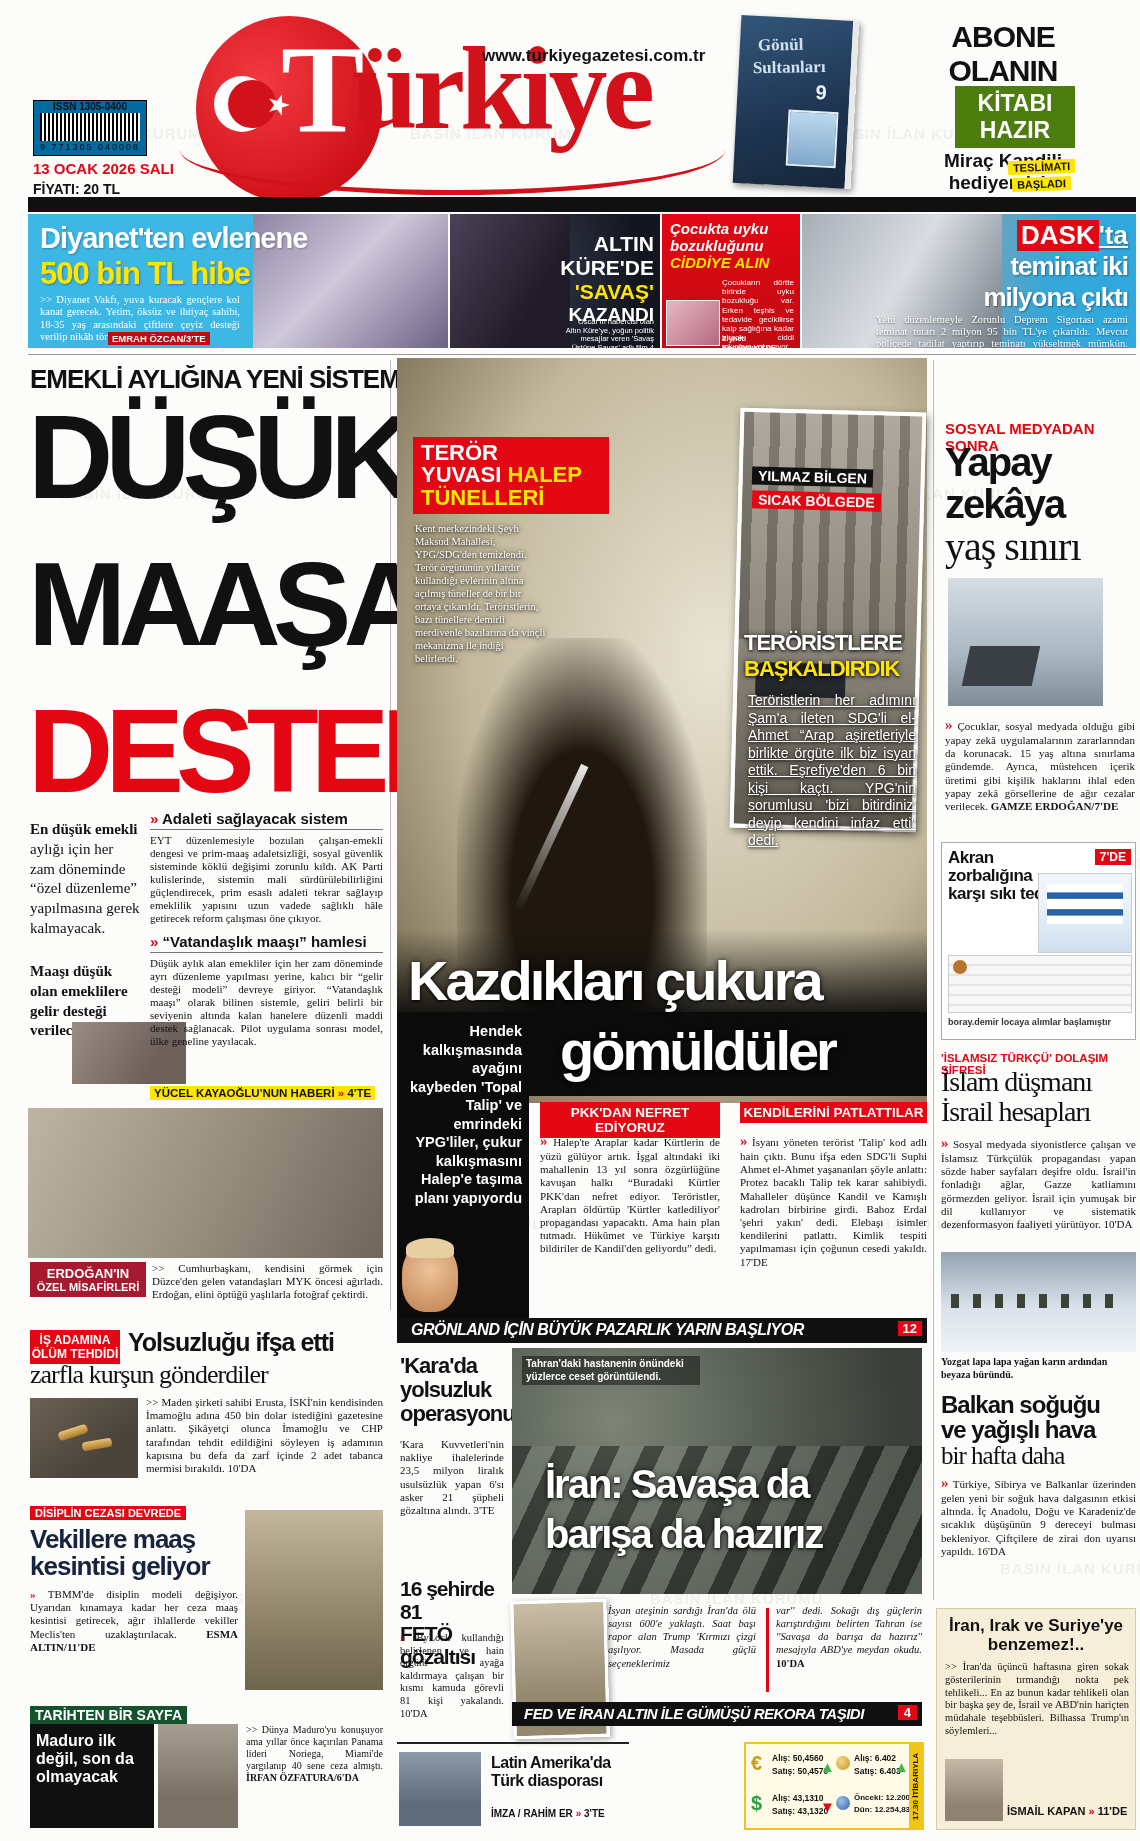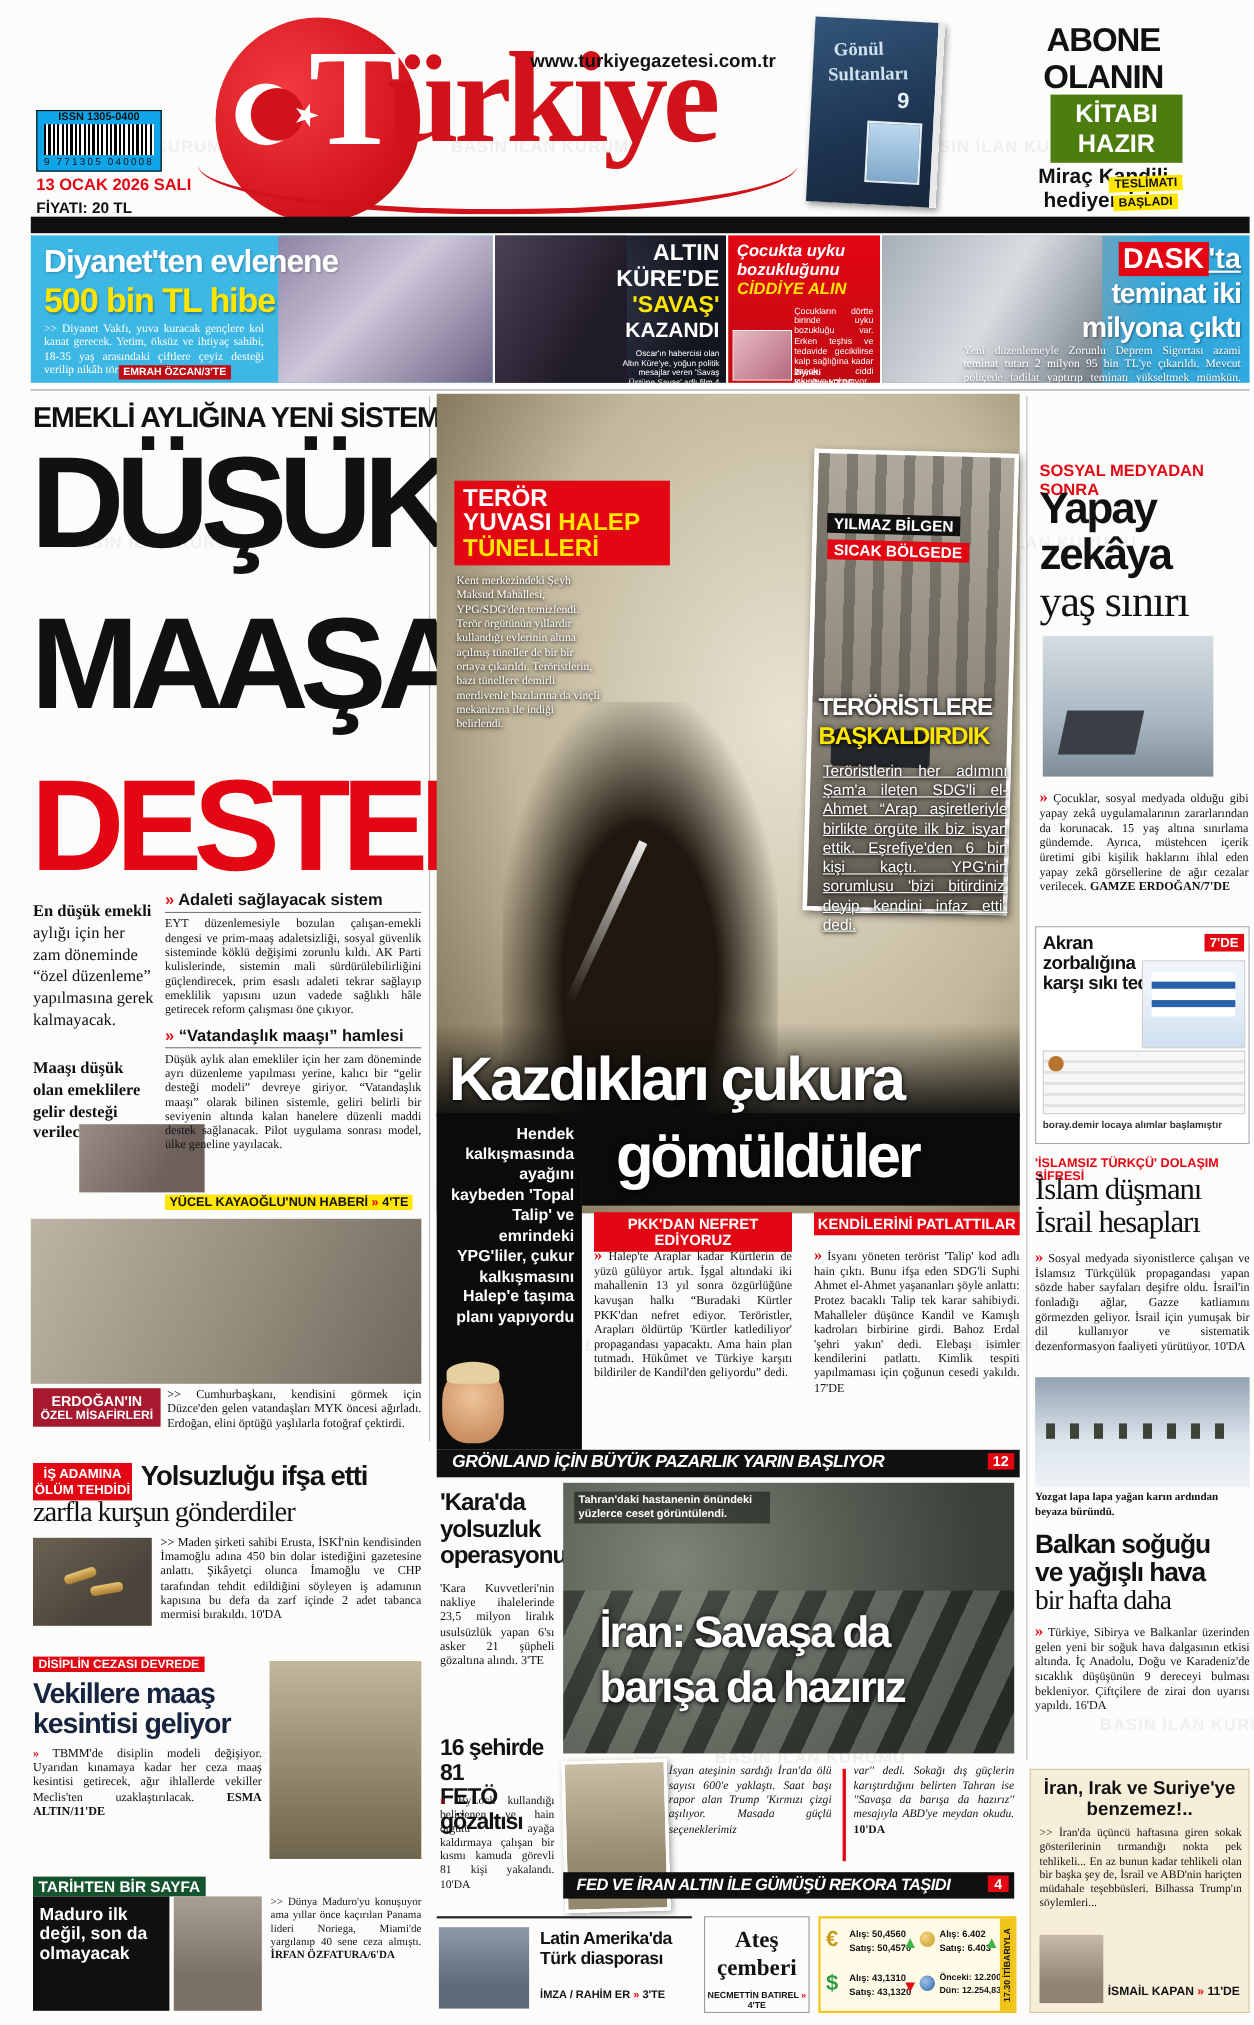--- a/index.html
+++ b/index.html
@@ -30,21 +30,21 @@
   <div class="wm" style="left:200px;top:855px">BASIN İLAN KURUMU</div>
   <div class="wm" style="left:620px;top:855px">BASIN İLAN KURUMU</div>
   <div class="wm" style="left:990px;top:855px">BASIN İLAN KURUMU</div>
   <div class="wm" style="left:60px;top:1215px">BASIN İLAN KURUMU</div>
   <div class="wm" style="left:470px;top:1215px">BASIN İLAN KURUMU</div>
   <div class="wm" style="left:880px;top:1215px">BASIN İLAN KURUMU</div>
   <div class="wm" style="left:210px;top:1590px">BASIN İLAN KURUMU</div>
   <div class="wm" style="left:650px;top:1590px">BASIN İLAN KURUMU</div>
   <div class="wm" style="left:1000px;top:1560px">BASIN İLAN KURUMU</div>
 
-  <div class="abs" style="left:33px;top:100px;width:112px;height:54px;border:1px solid #000;background:#0ea5e9;text-align:center;">
+  <div class="abs" style="left:33px;top:100px;width:112px;height:54px;border:1px solid #000;background:#0369a1;text-align:center;">
     <div style="font-size:10px;font-weight:700;">ISSN 1305-0400</div>
     <div style="margin:1px 6px;height:28px;background:repeating-linear-gradient(90deg,#000 0 2px,#fff 2px 4px);"></div>
     <div style="font-size:9px;letter-spacing:2px;">9 771305 040008</div>
   </div>
   <div class="abs" style="left:33px;top:160px;font-size:15px;font-weight:900;color:#e30613;">13 OCAK 2026 SALI</div>
   <div class="abs" style="left:33px;top:181px;font-size:14px;font-weight:900;">FİYATI: 20 TL</div>
 
   <div class="abs" style="left:196px;top:16px;width:186px;height:186px;border-radius:50%;background:radial-gradient(circle at 35% 35%,#f23a40,#d2121a 70%,#a90d13);"></div>
   <div class="abs" style="left:214px;top:76px;width:56px;height:56px;border-radius:50%;background:#fff;"></div>
   <div class="abs" style="left:228px;top:80px;width:48px;height:48px;border-radius:50%;background:#d2121a;"></div>
@@ -80,21 +80,21 @@
   <div class="abs" style="left:28px;top:214px;width:420px;height:134px;background:linear-gradient(100deg,#3db7e4 55%,#74c9ea);overflow:hidden;">
     <div class="photo" style="left:225px;top:0;width:195px;height:134px;background:linear-gradient(135deg,#8d83a3,#cfc7da 45%,#6b6283);"></div>
     <div class="abs" style="left:12px;top:8px;font-size:29px;font-weight:900;color:#fff;letter-spacing:-1px;text-shadow:1px 1px 2px rgba(0,0,0,.25);">Diyanet'ten evlenene</div>
     <div class="abs" style="left:12px;top:42px;font-size:31px;font-weight:900;color:#ffe600;letter-spacing:-1px;text-shadow:1px 1px 2px rgba(0,0,0,.3);">500 bin TL hibe</div>
     <div class="abs jt serif" style="left:12px;top:80px;width:200px;font-size:10.5px;line-height:1.17;color:#fff;">&gt;&gt; Diyanet Vakfı, yuva kuracak gençlere kol kanat gerecek. Yetim, öksüz ve ihtiyaç sahibi, 18-35 yaş arasındaki çiftlere çeyiz desteği verilip nikâh töreni yapılacak.</div>
     <div class="abs" style="left:80px;top:118px;background:#c00b12;color:#fff;font-size:9.5px;font-weight:900;padding:1px 4px;">EMRAH ÖZCAN/3'TE</div>
   </div>
 
   <div class="abs" style="left:450px;top:214px;width:210px;height:134px;background:radial-gradient(circle at 30% 40%,#3a3f55,#14161f 75%);overflow:hidden;">
     <div class="photo" style="left:0;top:0;width:120px;height:134px;background:linear-gradient(120deg,#4b4257,#201b28 70%);"></div>
-    <div class="abs" style="left:92px;top:4px;width:112px;text-align:right;">
+    <div class="abs" style="left:92px;top:18px;width:112px;text-align:right;">
       <div style="font-size:21px;font-weight:900;color:#fff;">ALTIN</div>
       <div style="font-size:21px;font-weight:900;color:#fff;">KÜRE'DE</div>
       <div style="font-size:21px;font-weight:900;color:#ffe600;">'SAVAŞ'</div>
       <div style="font-size:19px;font-weight:900;color:#fff;">KAZANDI</div>
     </div>
     <div class="abs jt" style="left:112px;top:104px;width:92px;font-size:7.5px;line-height:1.15;color:#fff;text-align:right;">Oscar'ın habercisi olan Altın Küre'ye, yoğun politik mesajlar veren 'Savaş Üstüne Savaş' adlı film 4 ödül alarak damga vurdu. 16'DA</div>
   </div>
 
   <div class="abs" style="left:662px;top:214px;width:138px;height:134px;background:linear-gradient(#e30613,#c00b12);overflow:hidden;">
     <div style="margin:6px 8px 0;font-size:15px;font-weight:900;font-style:italic;color:#fff;">Çocukta uyku</div>
@@ -279,27 +279,20 @@
     <div class="photo" style="left:2px;top:8px;width:82px;height:74px;background:linear-gradient(#8d9aa8,#5f6b79 70%);"></div>
     <div class="abs" style="left:94px;top:10px;width:136px;">
       <div style="font-size:16px;font-weight:900;letter-spacing:-0.5px;">Latin Amerika'da</div>
       <div style="font-size:16px;font-weight:900;letter-spacing:-0.5px;">Türk diasporası</div>
     </div>
     <div class="abs" style="left:94px;top:64px;font-size:10px;font-weight:700;">
       <span>İMZA / RAHİM ER</span> <span class="q">»</span> <span>3'TE</span>
     </div>
   </div>
 
-  <div class="abs" style="left:640px;top:1742px;width:96px;height:88px;border:1px solid #999;text-align:center;box-sizing:border-box;">
-    <div class="serif" style="margin-top:8px;font-size:21px;font-weight:700;">Ateş</div>
-    <div class="serif" style="font-size:21px;font-weight:700;">çemberi</div>
-    <div style="margin-top:8px;font-size:8px;font-weight:700;">
-      <span>NECMETTİN BATIREL</span> <span class="q">»</span> <span>4'TE</span>
-    </div>
-  </div>
 
   <div class="abs" style="left:744px;top:1742px;width:180px;height:88px;background:#fffbe6;border:2px solid #f0c419;box-sizing:border-box;">
     <div class="abs" style="left:5px;top:8px;">
       <span style="font-size:20px;font-weight:900;color:#c79a1e;">€</span>
     </div>
     <div class="abs" style="left:26px;top:8px;font-size:8.5px;font-weight:700;line-height:1.5;">
       <div><span>Alış:</span> <span>50,4560</span></div>
       <div><span>Satış:</span> <span>50,4570</span></div>
     </div>
     <div class="abs" style="left:74px;top:14px;color:#3cb54a;font-size:15px;">▲</div>

